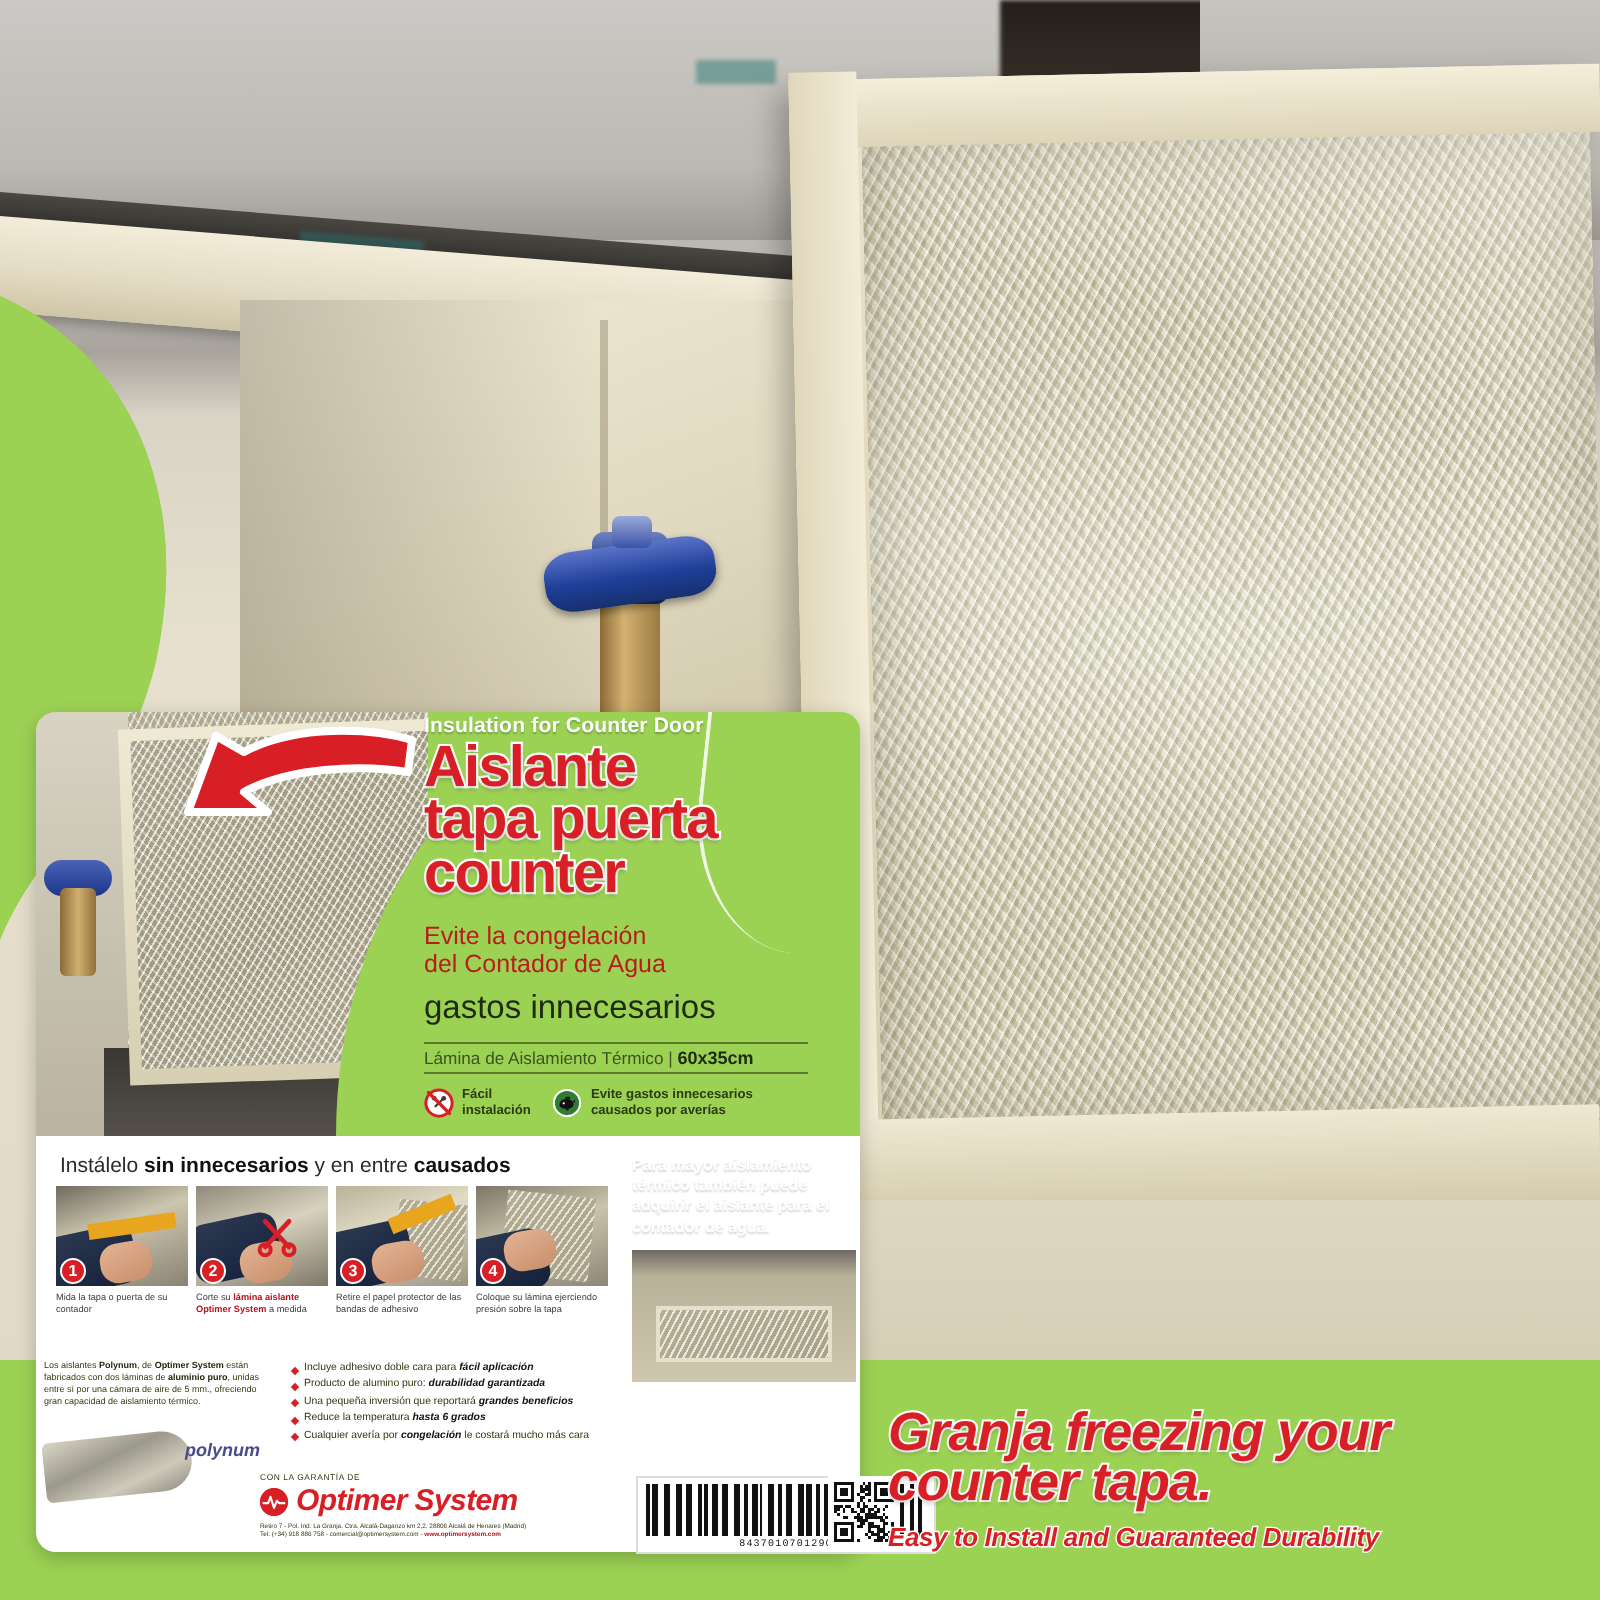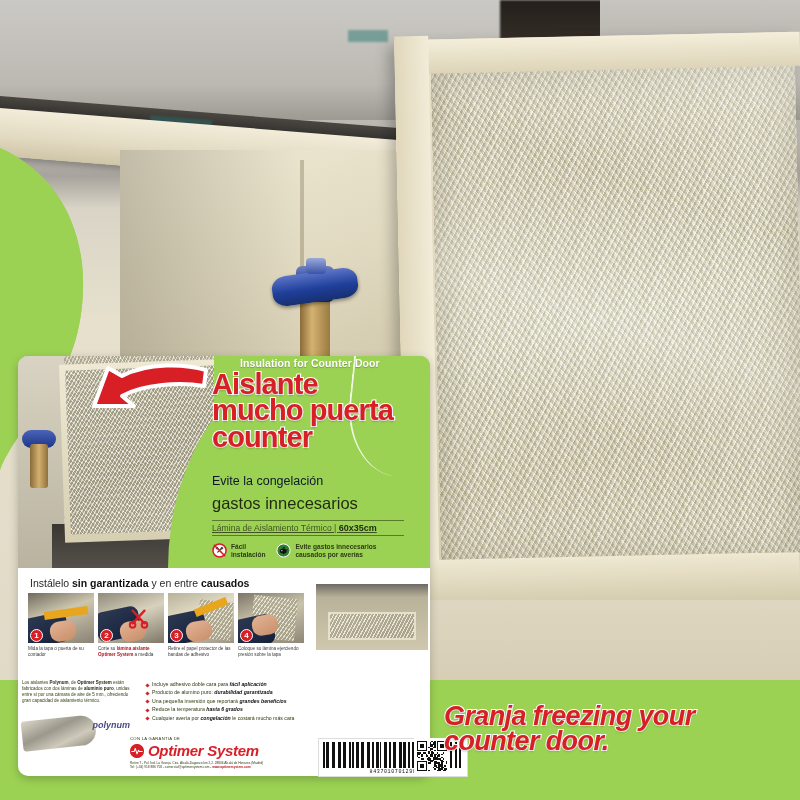--- a/index.html
+++ b/index.html
@@ -224,42 +224,41 @@
 
   
   .headline {
     position: absolute; left: 212px; top: 358px; width: 208px; z-index: 7;
   }
   .eyebrow {
     font-size: 10.5px; font-weight: bold; color: #ffffff;
     letter-spacing: .1px; line-height: 1.1;
     text-shadow: 0 1px 1px rgba(0,0,0,.25);
     margin-bottom: 1px;
-    margin-left: 28px;
   }
   .big-title {
     font-size: 29px; font-weight: bold; color: #D81F26;
     line-height: .92; letter-spacing: -.9px;
     -webkit-text-stroke: 2.2px #ffffff;
     paint-order: stroke fill;
     text-shadow: 0 2px 2px rgba(0,0,0,.18);
   }
   .sub-1 {
-    margin-top: 23px;
-    font-size: 12.5px; color: #0f172a; line-height: 1.12; font-weight: 500;
+    margin-top: 10px;
+    font-size: 12.5px; color: #b91c1c; line-height: 1.12; font-weight: 500;
   }
   .sub-2 {
     margin-top: 6px;
     font-size: 16.5px; color: #1f2a10; font-weight: bold; line-height: 1.1;
   }
   .sub-2 .lite { font-weight: 400; }
   .spec {
     margin-top: 8px; width: 192px;
     border-top: 1px solid #5d7a2c; border-bottom: 1px solid #5d7a2c;
-    padding: 2px 0; font-size: 8.6px; color: #3f5120; text-decoration: underline;
+    padding: 2px 0; font-size: 8.6px; color: #3f5120;
   }
   .spec b { color: #1f2a10; font-size: 9px; }
   .badges { margin-top: 7px; display: flex; gap: 11px; }
   .badge { display: flex; align-items: center; gap: 4px; }
   .badge-txt { font-size: 6.6px; color: #2d3a14; line-height: 1.2; font-weight: 600; }
 
   
   .instr {
     position: absolute; left: 22px; top: 572px; width: 288px; height: 106px;
     background: #ffffff; border-radius: 0 0 10px 0;
@@ -457,25 +456,26 @@
     <div class="white-swoosh"></div>
   </div>
 
   <svg class="arrow" viewBox="0 0 130 62">
     <path d="M124,10 C104,4 66,2 40,16 L26,8 L12,46 L52,46 L40,36 C62,24 98,22 122,26 Z" fill="#D81F26" stroke="#ffffff" stroke-width="4" stroke-linejoin="round"></path>
   </svg>
 
   <div class="headline">
     <div class="eyebrow">Insulation for Counter Door</div>
     <div class="big-title">Aislante</div>
-    <div class="big-title">mucho puerta</div>
+    <div class="big-title">tapa puerta</div>
     <div class="big-title">counter</div>
 
     <div class="sub-1">
       <div>Evite la congelación</div>
+      <div>del Contador de Agua</div>
     </div>
 
     <div class="sub-2">
       <div class="lite">gastos innecesarios</div>
     </div>
 
     <div class="spec">
       <span>Lámina de Aislamiento Térmico | </span><b>60x35cm</b>
     </div>
 
@@ -504,21 +504,21 @@
         <div class="badge-txt">
           <div>Evite gastos innecesarios</div>
           <div>causados por averías</div>
         </div>
       </div>
     </div>
   </div>
 
   <div class="instr">
     <div class="instr-title">
-      <span>Instálelo </span><b>sin garantizada</b><span> y en entre </span><b>causados</b>
+      <span>Instálelo </span><b>sin innecesarios</b><span> y en entre </span><b>causados</b>
     </div>
     <div class="steps">
 
       <div class="step">
         <div class="step-img si1">
           <div class="sleeve"></div>
           <div class="hand"></div>
           <div class="tape-strip" style="left:16px;top:16px;width:44px;transform:rotate(-8deg)"></div>
           <div class="step-num">1</div>
         </div>
@@ -569,20 +569,21 @@
         <div class="step-cap">
           <span>Coloque su lámina ejerciendo</span>
           <span>presión sobre la tapa</span>
         </div>
       </div>
 
     </div>
   </div>
 
   <div class="note">
+    <div class="note-txt">Para mayor aislamiento térmico también puede adquirir el aislante para el contador de agua.</div>
     <div class="note-img">
       <div class="note-foil"></div>
     </div>
   </div>
 
   <div class="info-strip">
     <div class="info-left">
       <div class="info-para">
         <span>Los aislantes </span><b>Polynum</b><span>, de </span><b>Optimer System</b><span> están fabricados con dos láminas de </span><b>aluminio puro</b><span>, unidas entre sí por una cámara de aire de 5 mm., ofreciendo gran capacidad de aislamiento térmico.</span>
       </div>
@@ -916,16 +917,17 @@
           <rect x="3" y="20" width="1" height="1" fill="#111"></rect>
           <rect x="4" y="20" width="1" height="1" fill="#111"></rect>
           <rect x="5" y="20" width="1" height="1" fill="#111"></rect>
           <rect x="6" y="20" width="1" height="1" fill="#111"></rect>
         </svg>
     </div>
   </div>
 
   <div class="tagline">
     <div class="tag-big">Granja freezing your</div>
-    <div class="tag-big">counter door.</div>
+    <div class="tag-big">counter tapa.</div>
+    <div class="tag-small">Easy to Install  and  Guaranteed Durability</div>
   </div>
 
 </div>
 
 </body></html>

